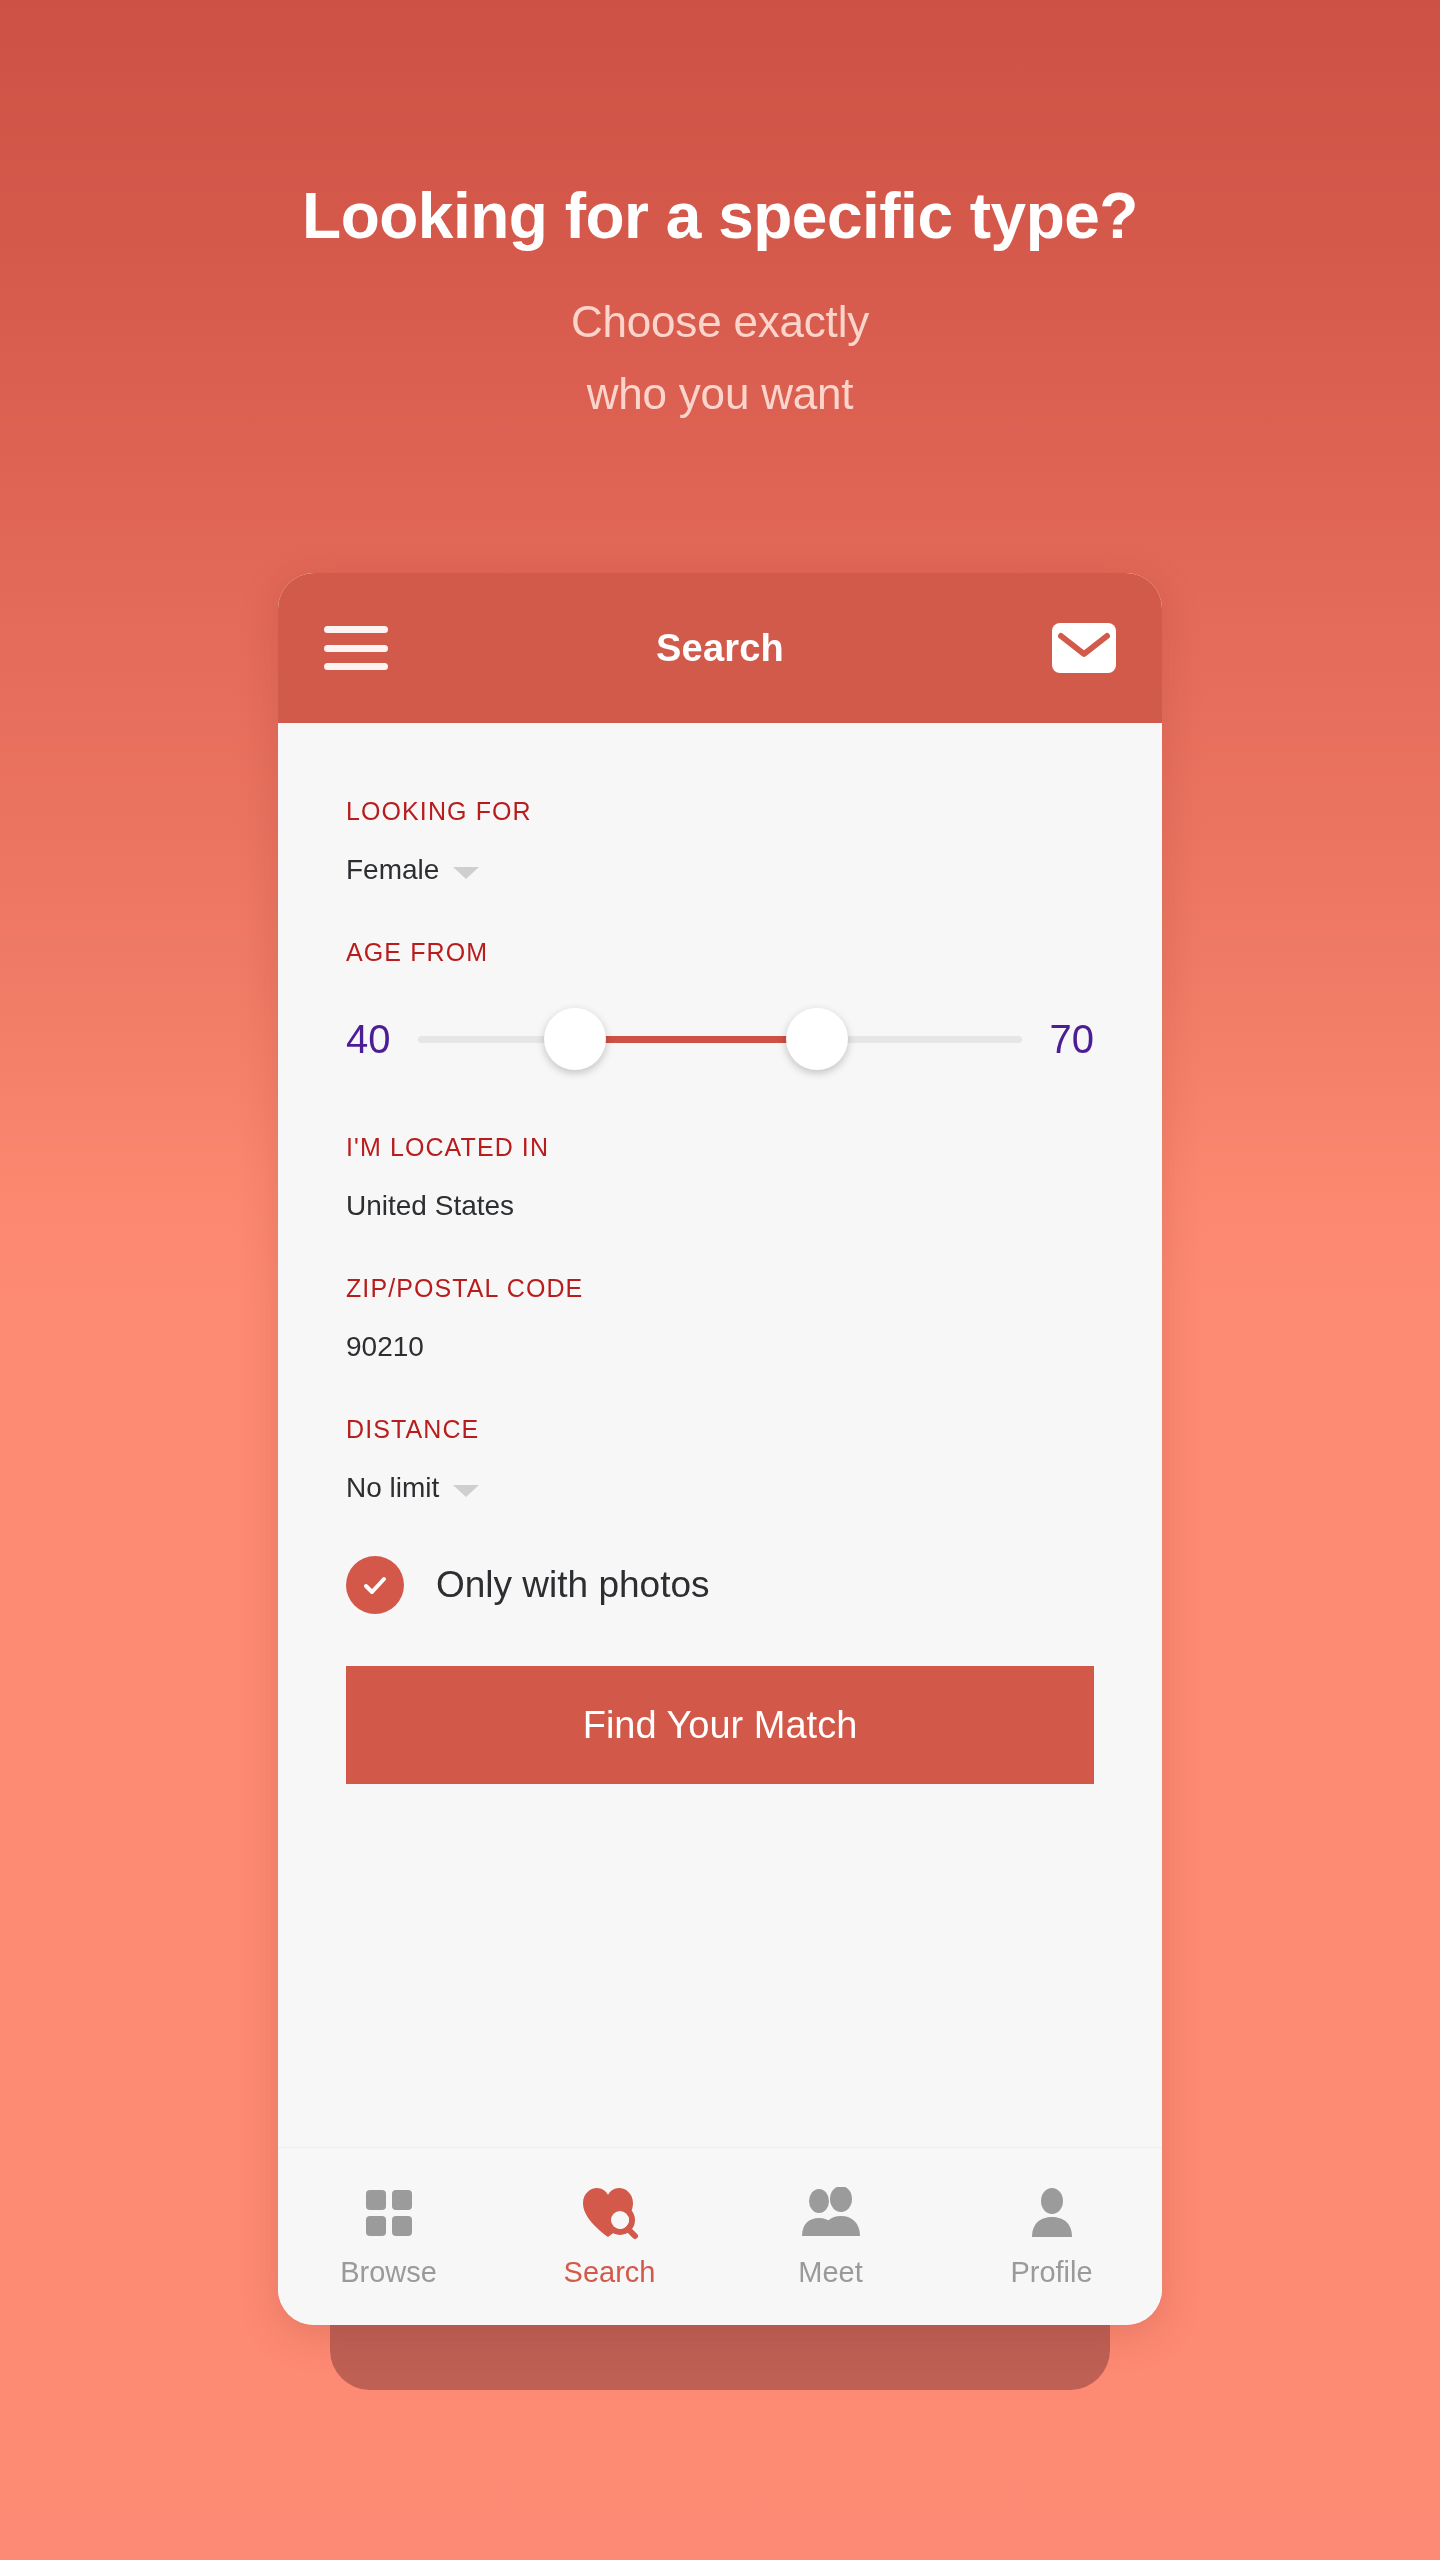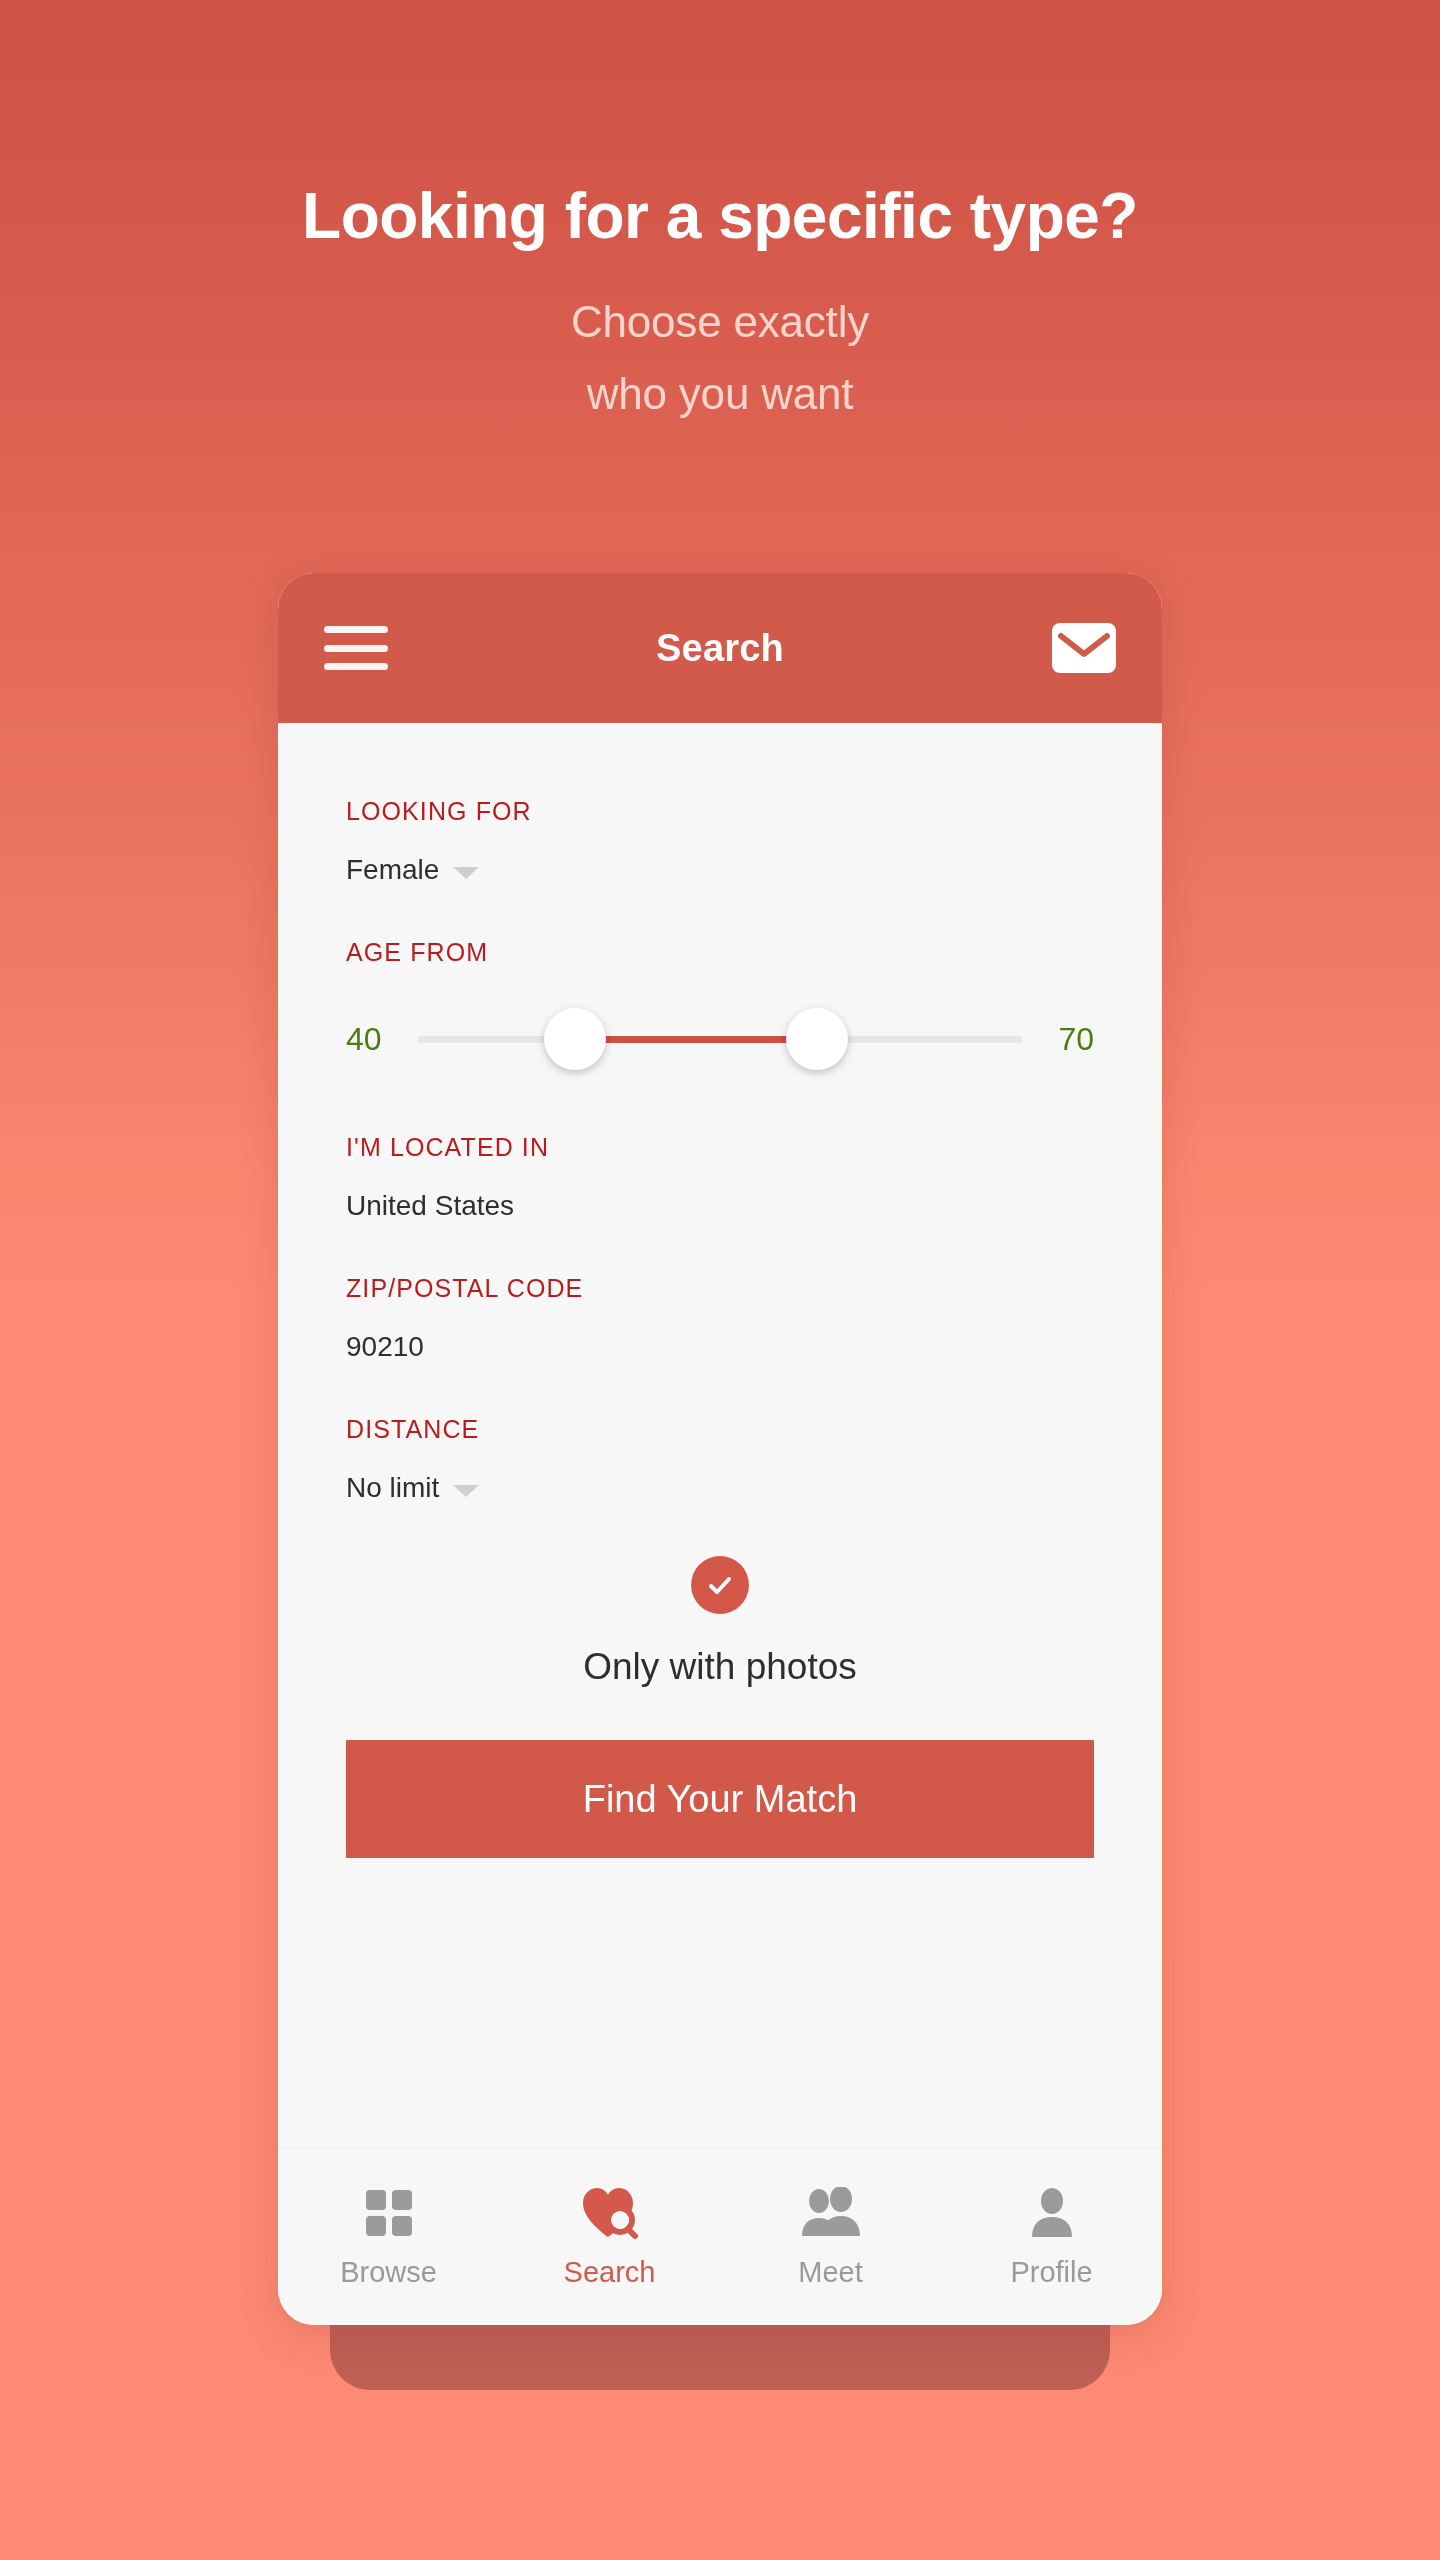--- a/index.html
+++ b/index.html
@@ -143,22 +143,22 @@
 
   
   .slider-row {
     margin-top: 30px;
     display: flex;
     align-items: center;
     gap: 18px;
     height: 84px;
   }
   .slider-endcap {
-    font-size: 32px;
-    color: #4d7c0f;
+    font-size: 40px;
+    color: #4c1d95;
     min-width: 54px;
   }
   .slider-endcap.right { text-align: right; }
   .slider-track {
     position: relative;
     flex: 1;
     height: 7px;
     background: #e6e6e6;
     border-radius: 4px;
   }
@@ -186,21 +186,20 @@
   .slider-knob.low { left: 26%; }
   .slider-knob.high { left: 66%; }
 
   
   .checkbox-row {
     display: flex;
     align-items: center;
     gap: 32px;
     margin-top: 4px;
     margin-bottom: 52px;
-    flex-direction: column;
   }
   .checkbox {
     width: 58px;
     height: 58px;
     border-radius: 50%;
     background: #d35849;
     display: flex;
     align-items: center;
     justify-content: center;
     cursor: pointer;

